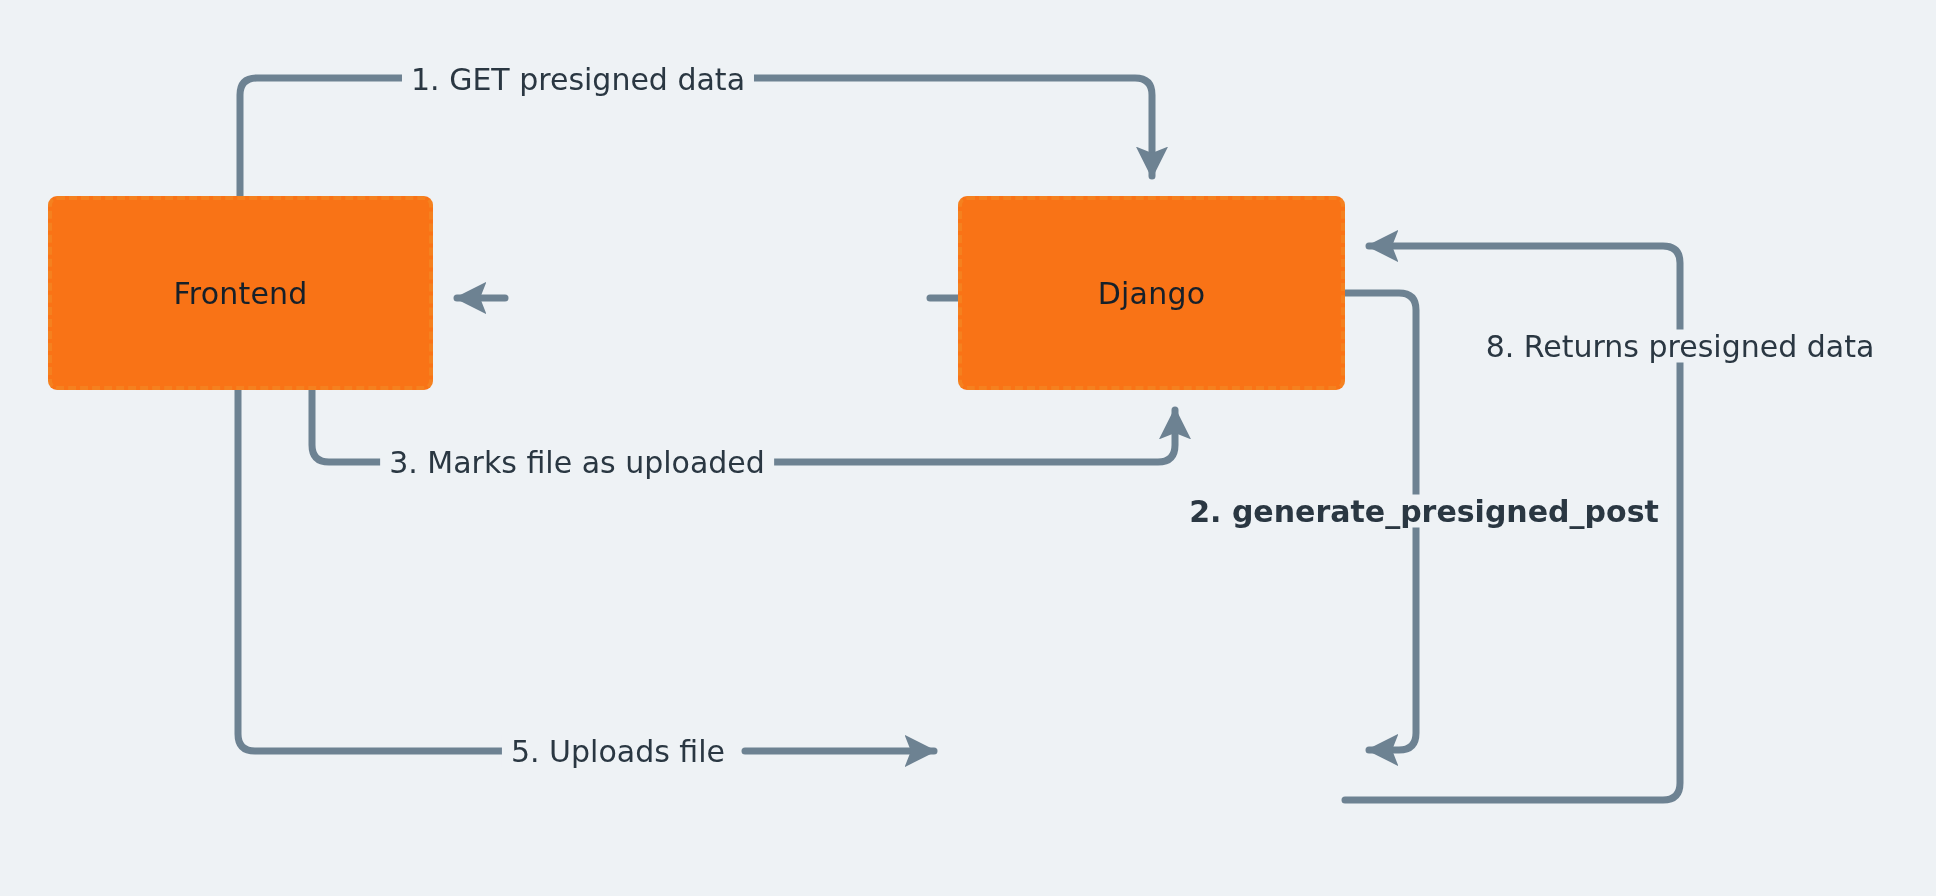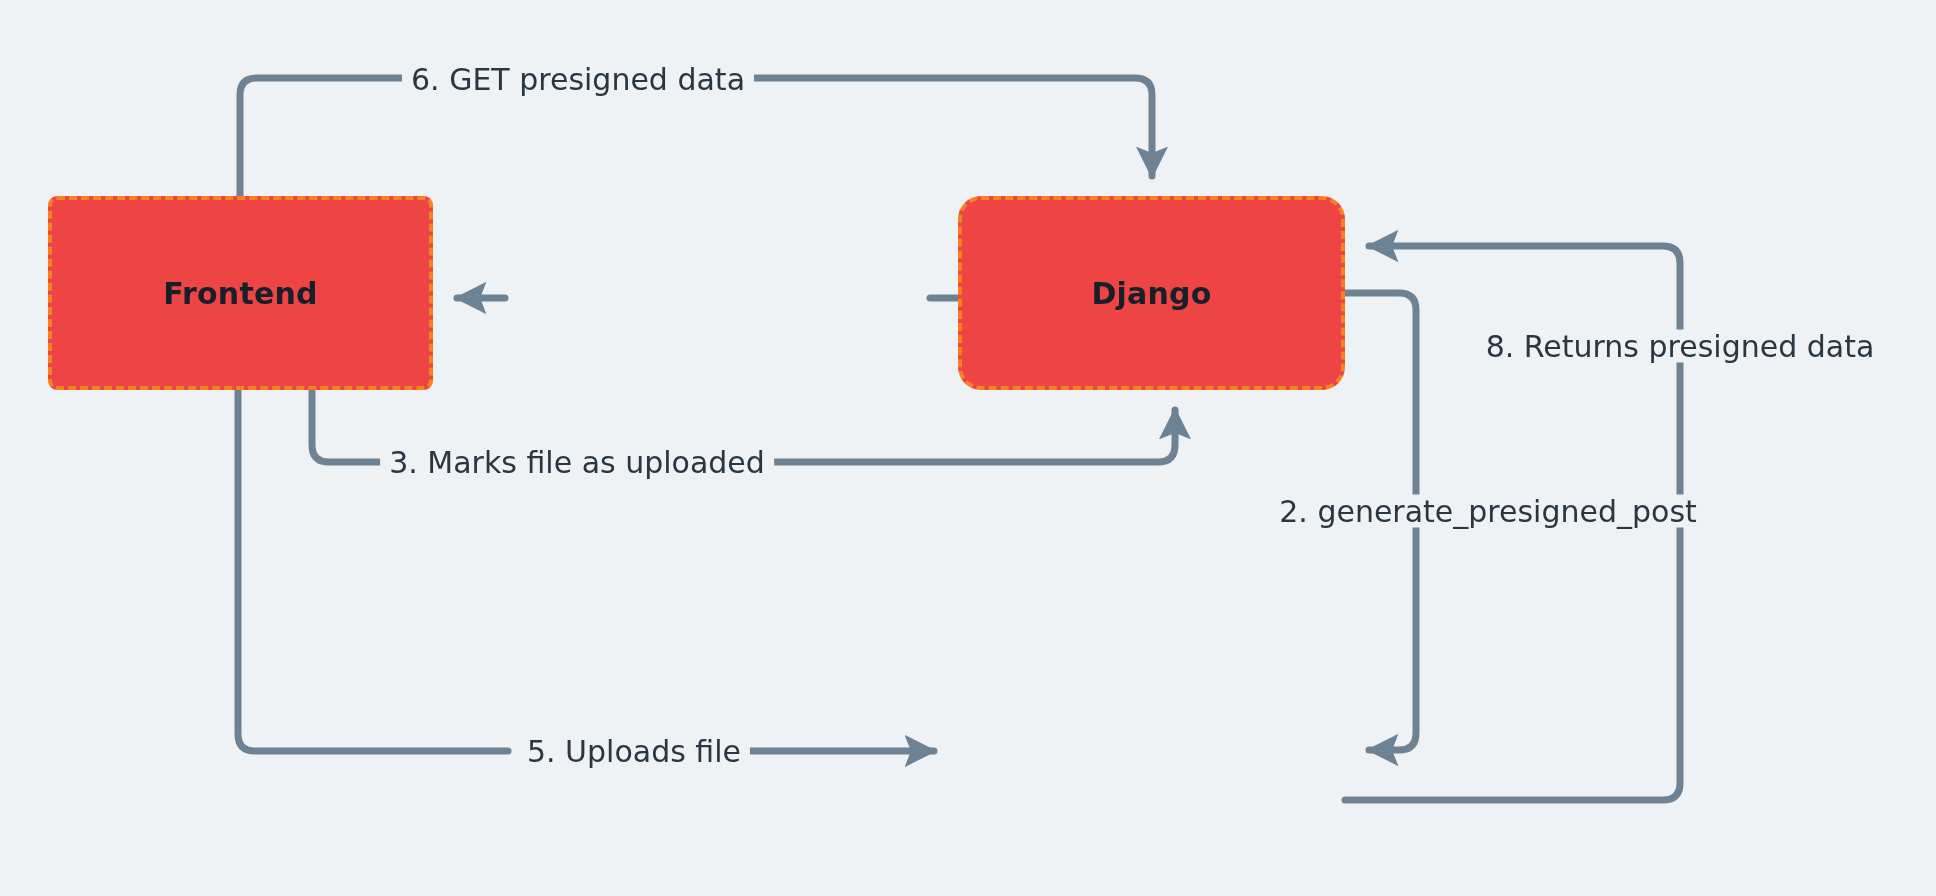--- a/index.html
+++ b/index.html
@@ -18,27 +18,26 @@
   #edge-layer {
     position: absolute;
     left: 0;
     top: 0;
     width: 1936px;
     height: 896px;
   }
   .node {
     position: absolute;
     box-sizing: border-box;
-    background: #ef4444;
+    background: #f97316;
     border: 4px dashed #f5811f;
     border-radius: 9px;
     display: flex;
     align-items: center;
     justify-content: center;
-    font-weight: bold;
   }
   .node-label {
     font-size: 30px;
     color: #16202a;
     letter-spacing: 0.2px;
     white-space: nowrap;
   }
   .edge-label {
     position: absolute;
     font-size: 30px;
@@ -78,29 +77,29 @@
 
       <path d="M 312,390 L 312,445 Q 312,462 329,462 L 399,462"></path>
       <path d="M 755,462 L 1158,462 Q 1175,462 1175,445 L 1175,410" marker-end="url(#arrowhead)"></path>
     </g>
   </svg>
 
   <div class="node" style="left:48px; top:196px; width:385px; height:194px;">
     <span class="node-label">Frontend</span>
   </div>
 
-  <div class="node" style="left:958px; top:196px; width:387px; height:194px;border-radius:23px;">
+  <div class="node" style="left:958px; top:196px; width:387px; height:194px;">
     <span class="node-label">Django</span>
   </div>
 
 
-  <div class="edge-label" style="left:578px; top:79px;">6. GET presigned data</div>
+  <div class="edge-label" style="left:578px; top:79px;">1. GET presigned data</div>
 
-  <div class="edge-label" style="left:1488px; top:511px;">2. generate_presigned_post</div>
+  <div class="edge-label" style="left:1424px; top:511px;font-weight:bold;">2. generate_presigned_post</div>
 
   <div class="edge-label" style="left:1680px; top:346px;">8. Returns presigned data</div>
 
 
-  <div class="edge-label" style="left:634px; top:751px;">5. Uploads file</div>
+  <div class="edge-label" style="left:618px; top:751px;">5. Uploads file</div>
 
   <div class="edge-label" style="left:577px; top:462px;">3. Marks file as  uploaded</div>
 
 </div>
 
 </body></html>

